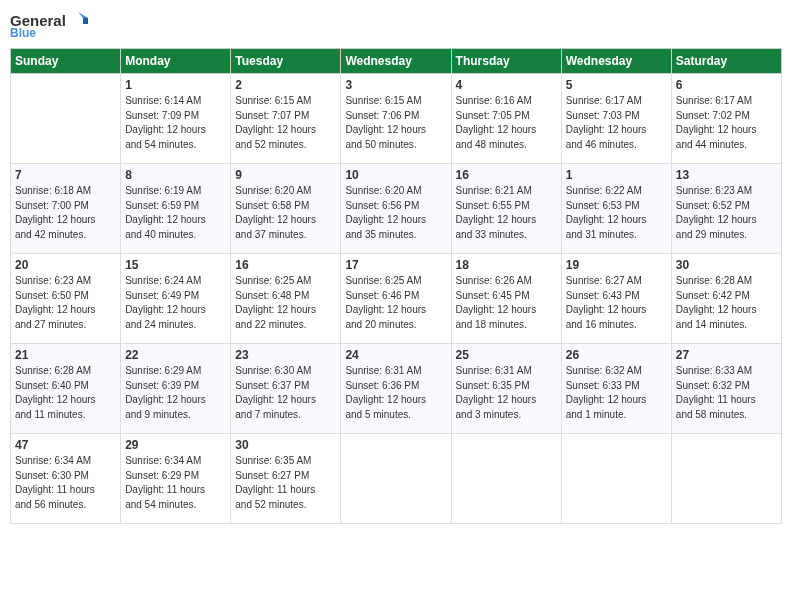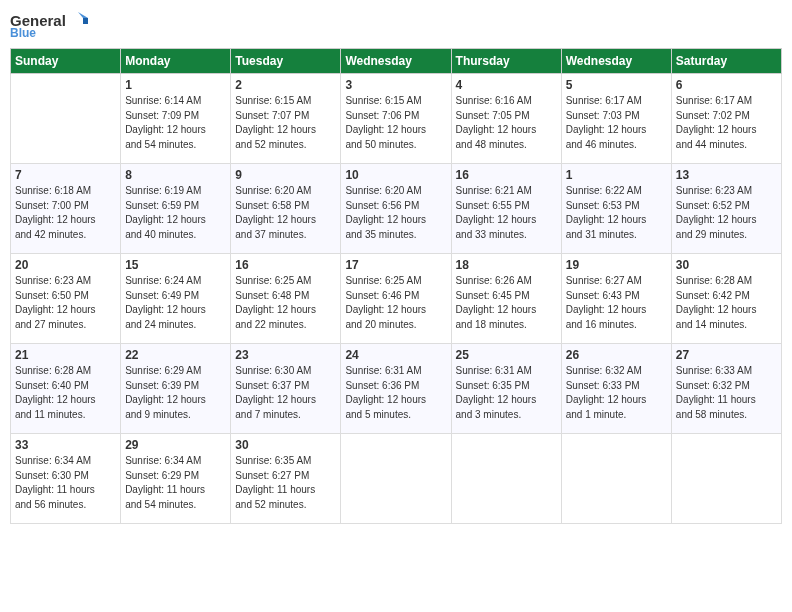--- a/index.html
+++ b/index.html
@@ -214,21 +214,21 @@
           <span class="day-num">26</span>
           <div class="cell-content">Sunrise: 6:32 AM<br>Sunset: 6:33 PM<br>Daylight: 12 hours<br>and 1 minute.</div>
         </td>
         <td>
           <span class="day-num">27</span>
           <div class="cell-content">Sunrise: 6:33 AM<br>Sunset: 6:32 PM<br>Daylight: 11 hours<br>and 58 minutes.</div>
         </td>
       </tr>
       <tr>
         <td>
-          <span class="day-num">33</span>
+          <span class="day-num">47</span>
           <div class="cell-content">Sunrise: 6:34 AM<br>Sunset: 6:30 PM<br>Daylight: 11 hours<br>and 56 minutes.</div>
         </td>
         <td>
           <span class="day-num">29</span>
           <div class="cell-content">Sunrise: 6:34 AM<br>Sunset: 6:29 PM<br>Daylight: 11 hours<br>and 54 minutes.</div>
         </td>
         <td>
           <span class="day-num">30</span>
           <div class="cell-content">Sunrise: 6:35 AM<br>Sunset: 6:27 PM<br>Daylight: 11 hours<br>and 52 minutes.</div>
         </td>

